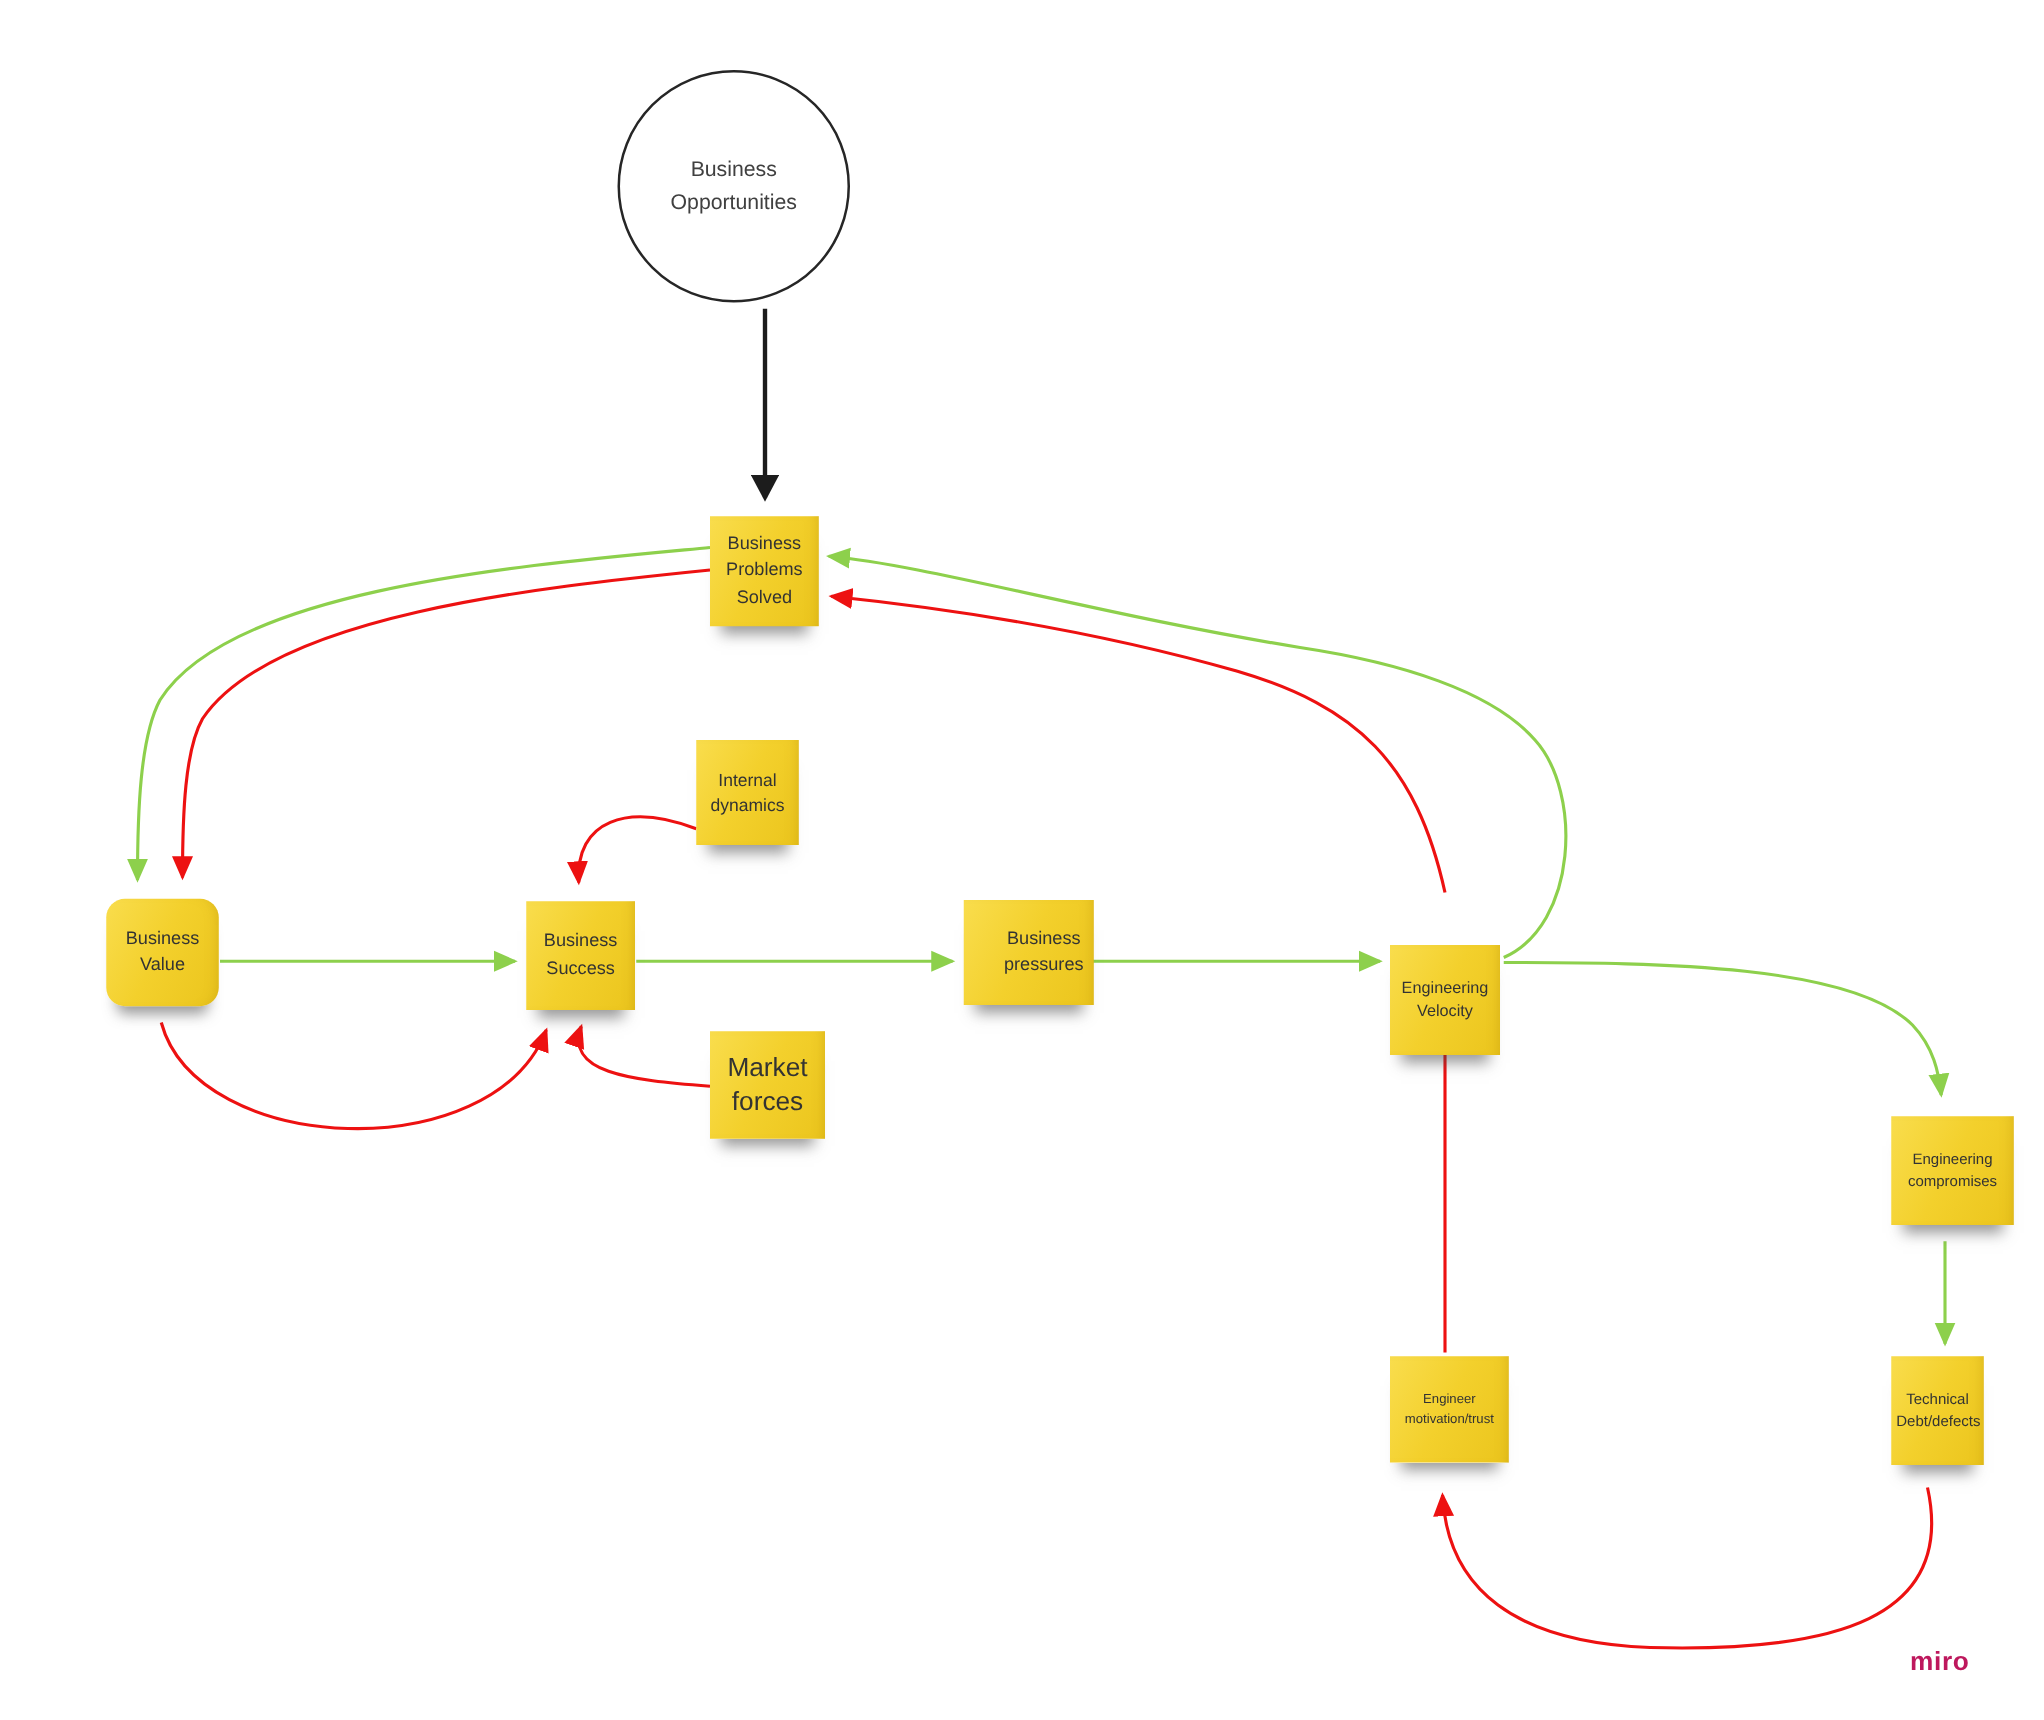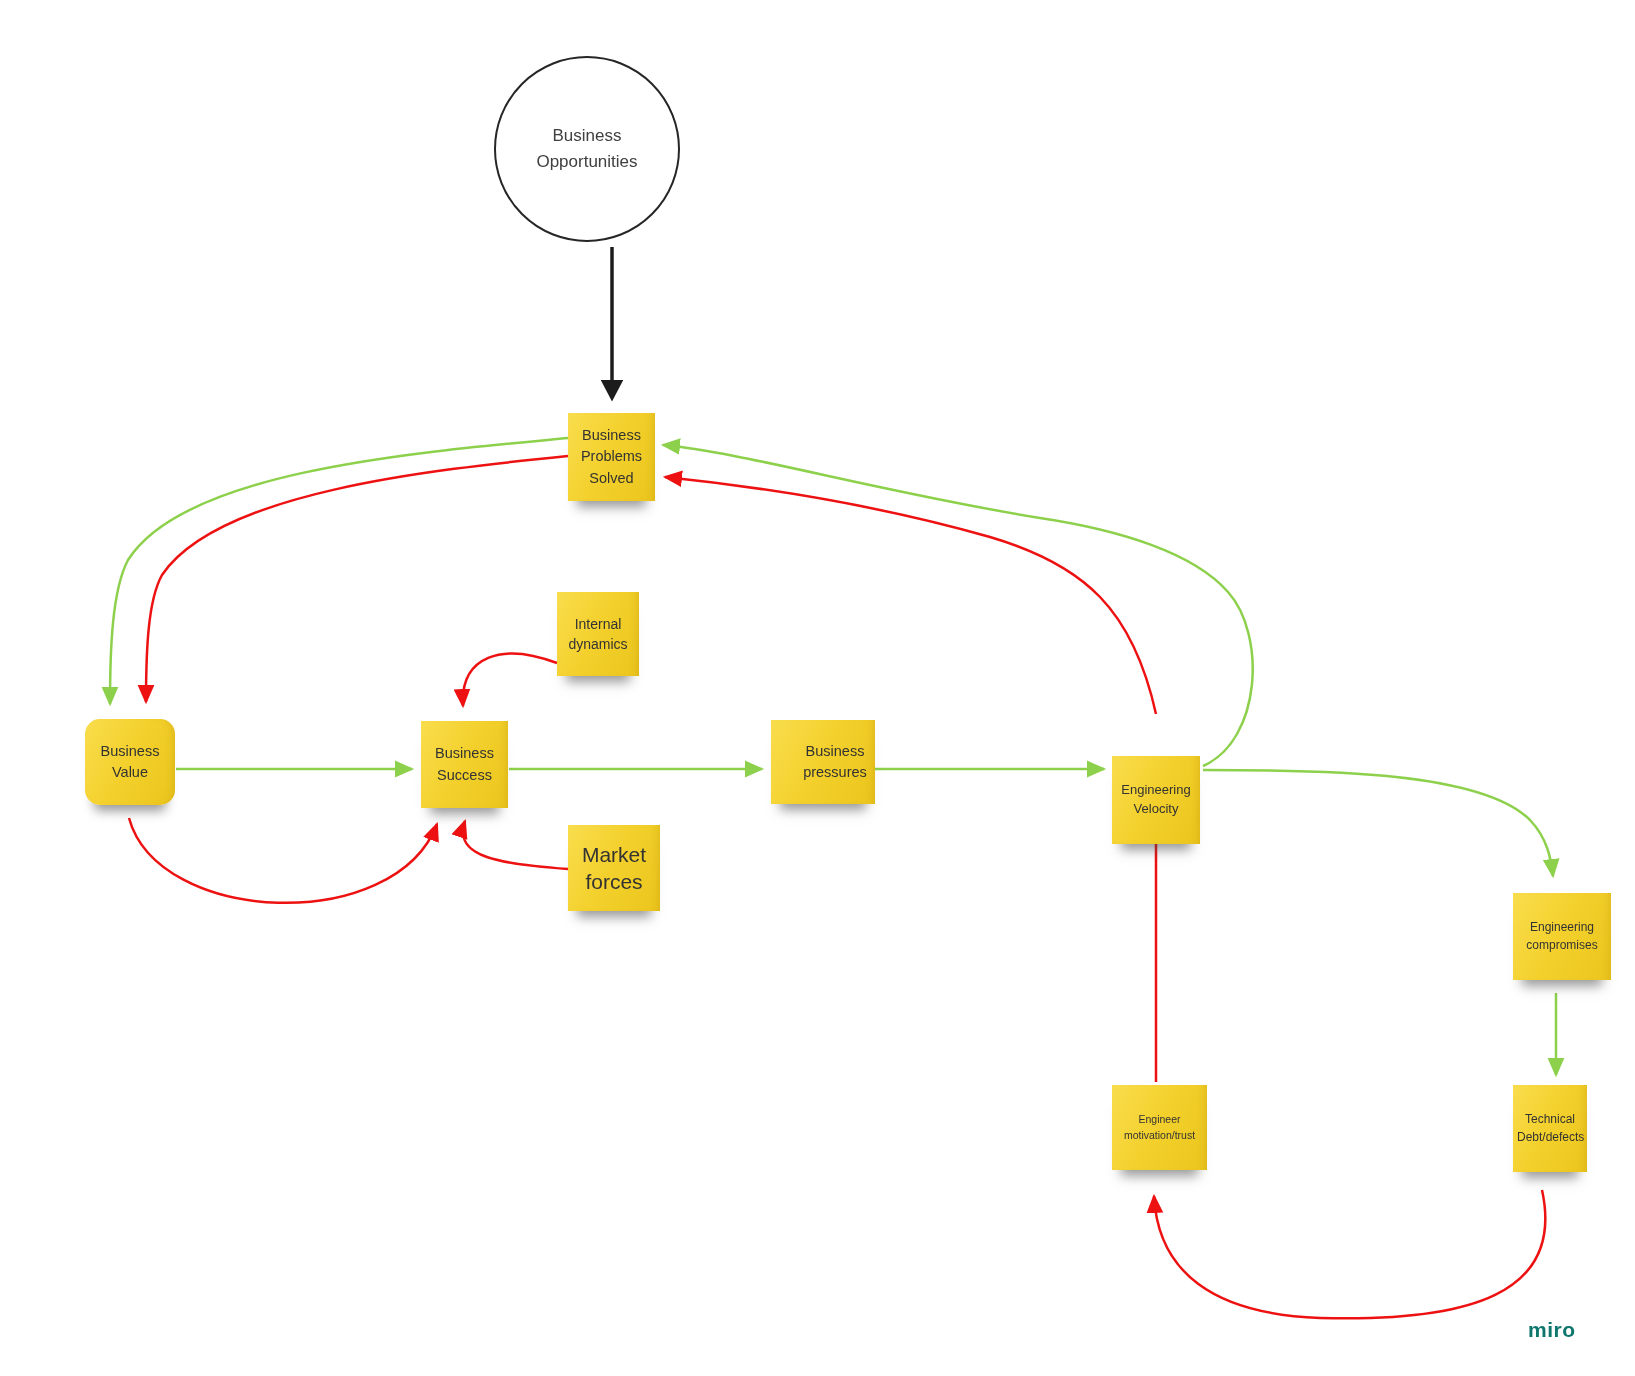--- a/index.html
+++ b/index.html
@@ -41,21 +41,21 @@
     position:absolute;left:494px;top:56px;width:186px;height:186px;
     border-radius:50%;border:2px solid #262626;background:#ffffff;
     display:flex;align-items:center;justify-content:center;text-align:center;
     color:#404040;font-size:17px;line-height:1.55;
     box-sizing:border-box;padding:10px;cursor:pointer;
   }
 
   
   .watermark{
     position:absolute;left:1528px;top:1318px;
-    color:#0f766e;font-size:21px;font-weight:700;letter-spacing:.5px;
+    color:#be185d;font-size:21px;font-weight:700;letter-spacing:.5px;
   }
 </style>
 </head>
 <body>
 
 <div class="canvas" data-name="miro-board-canvas">
 
   <svg class="edges" data-name="connectors-layer" viewBox="0 0 1635 1376">
     <defs>
       <marker id="ah-green" viewBox="0 0 10 10" refX="8.5" refY="5" markerWidth="8" markerHeight="8" orient="auto">

